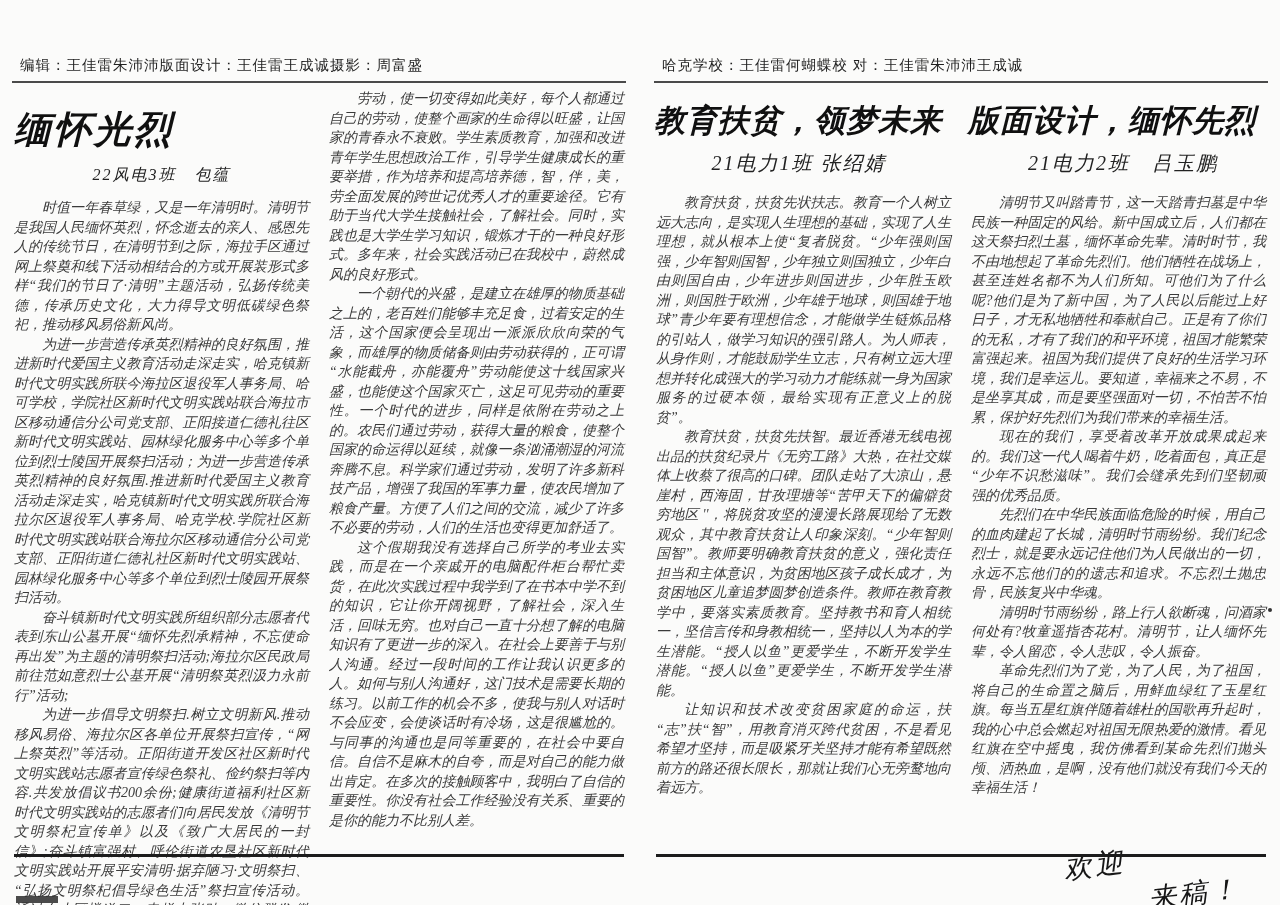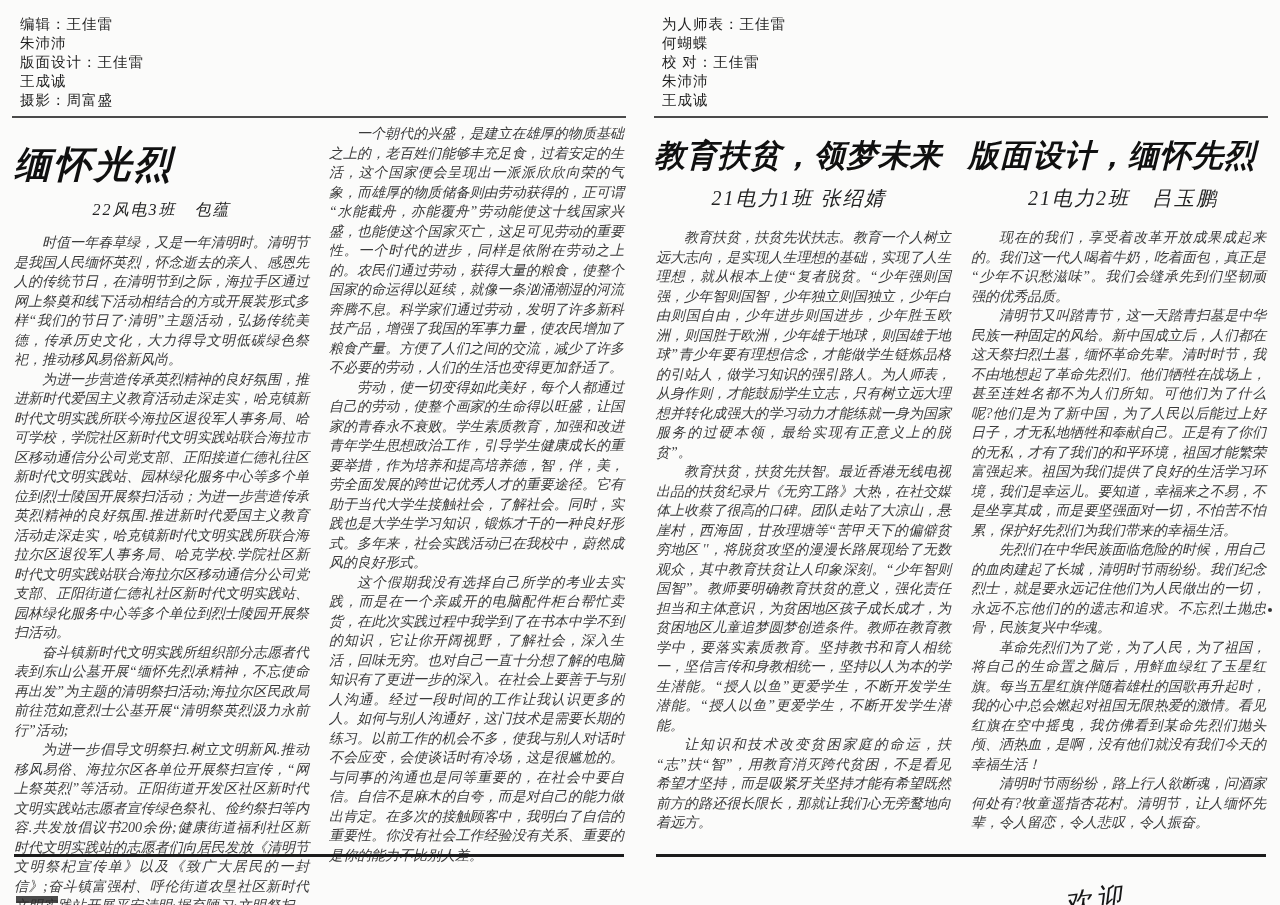--- a/index.html
+++ b/index.html
@@ -4,21 +4,21 @@
 <style>
   html,body{margin:0;padding:0;}
   body{
     width:1280px;height:905px;background:#fbfbfa;overflow:hidden;
     font-family:"Liberation Serif","DejaVu Serif",serif;color:#2e2e2e;
   }
   .spread{display:flex;gap:24px;padding:0 10px;box-sizing:border-box;width:1280px;height:905px;}
   .page{flex:1;position:relative;min-width:0;}
   
   .masthead{display:flex;justify-content:flex-start;align-items:baseline;
-    font-size:14.5px;color:#1f1f1f;padding:15px 10px 6px 10px;letter-spacing:1px;flex-direction:column;}
+    font-size:14.5px;color:#1f1f1f;padding:56px 10px 6px 10px;letter-spacing:1px;}
   .masthead-rule{border-top:2.2px solid #4a4a4a;margin:0 2px;}
   
   .cols{display:flex;gap:20px;margin-top:6px;padding:0 4px;}
   .col{flex:1;min-width:0;}
   .article-title{font-size:37px;font-weight:bold;font-style:italic;
     margin:16px 0 4px 0;letter-spacing:3px;color:#101010;white-space:nowrap;}
   .byline{font-size:16px;font-style:italic;text-align:center;margin:10px 0 12px 0;
     letter-spacing:2px;color:#222;}
   .para{font-size:14px;line-height:19.5px;font-style:italic;text-align:justify;
     text-indent:2em;margin:0;color:#3a3a3a;}
@@ -56,34 +56,34 @@
     <div class="cols">
       <div class="col">
         <h1 class="article-title">缅怀光烈</h1>
         <div class="byline">22风电3班　包蕴</div>
         <p class="para">时值一年春草绿，又是一年清明时。清明节是我国人民缅怀英烈，怀念逝去的亲人、感恩先人的传统节日，在清明节到之际，海拉手区通过网上祭奠和线下活动相结合的方或开展装形式多样“我们的节日了·清明”主题活动，弘扬传统美德，传承历史文化，大力得导文明低碳绿色祭祀，推动移风易俗新风尚。</p>
         <p class="para">为进一步营造传承英烈精神的良好氛围，推进新时代爱国主义教育活动走深走实，哈克镇新时代文明实践所联今海拉区退役军人事务局、哈可学校，学院社区新时代文明实践站联合海拉市区移动通信分公司党支部、正阳接道仁德礼往区新时代文明实践站、园林绿化服务中心等多个单位到烈士陵国开展祭扫活动；为进一步营造传承英烈精神的良好氛围.推进新时代爱国主义教育活动走深走实，哈克镇新时代文明实践所联合海拉尔区退役军人事务局、哈克学校.学院社区新时代文明实践站联合海拉尔区移动通信分公司党支部、正阳街道仁德礼社区新时代文明实践站、园林绿化服务中心等多个单位到烈士陵园开展祭扫活动。</p>
         <p class="para">奋斗镇新时代文明实践所组织部分志愿者代表到东山公墓开展“缅怀先烈承精神，不忘使命再出发”为主题的清明祭扫活动;海拉尔区民政局前往范如意烈士公基开展“清明祭英烈汲力永前行”活动;</p>
         <p class="para">为进一步倡导文明祭扫.树立文明新风.推动移风易俗、海拉尔区各单位开展祭扫宣传，“网上祭英烈”等活动。正阳街道开发区社区新时代文明实践站志愿者宣传绿色祭礼、俭约祭扫等内容.共发放倡议书200余份;健康街道福利社区新时代文明实践站的志愿者们向居民发放《清明节文明祭杞宣传单》以及《致广大居民的一封信》;奋斗镇富强村、呼伦街道农垦社区新时代文明实践站开展平安清明·据弃陋习·文明祭扫、“弘扬文明祭杞倡导绿色生活”祭扫宣传活动。通过在小区楼道口、电梯内张贴、微信群发.微信公众号、电子滚动屏、利用大喇叭以及向辖区居民发放清明文明祭扫倡议书等多种方式大力宣传文明祭扫。</p>
       </div>
       <div class="col">
+        <p class="para">劳动，使一切变得如此美好，每个人都通过自己的劳动，使整个画家的生命得以旺盛，让国家的青春永不衰败。学生素质教育，加强和改进青年学生思想政治工作，引导学生健康成长的重要举措，作为培养和提高培养德，智，伴，美，劳全面发展的跨世记优秀人才的重要途径。它有助于当代大学生接触社会，了解社会。同时，实践也是大学生学习知识，锻炼才干的一种良好形式。多年来，社会实践活动已在我校中，蔚然成风的良好形式。</p>
         <p class="para">一个朝代的兴盛，是建立在雄厚的物质基础之上的，老百姓们能够丰充足食，过着安定的生活，这个国家便会呈现出一派派欣欣向荣的气象，而雄厚的物质储备则由劳动获得的，正可谓“水能截舟，亦能覆舟”劳动能使这十线国家兴盛，也能使这个国家灭亡，这足可见劳动的重要性。一个时代的进步，同样是依附在劳动之上的。农民们通过劳动，获得大量的粮食，使整个国家的命运得以延续，就像一条汹涌潮湿的河流奔腾不息。科学家们通过劳动，发明了许多新科技产品，增强了我国的军事力量，使农民增加了粮食产量。方便了人们之间的交流，减少了许多不必要的劳动，人们的生活也变得更加舒适了。</p>
-        <p class="para">劳动，使一切变得如此美好，每个人都通过自己的劳动，使整个画家的生命得以旺盛，让国家的青春永不衰败。学生素质教育，加强和改进青年学生思想政治工作，引导学生健康成长的重要举措，作为培养和提高培养德，智，伴，美，劳全面发展的跨世记优秀人才的重要途径。它有助于当代大学生接触社会，了解社会。同时，实践也是大学生学习知识，锻炼才干的一种良好形式。多年来，社会实践活动已在我校中，蔚然成风的良好形式。</p>
         <p class="para">这个假期我没有选择自己所学的考业去实 践，而是在一个亲戚开的电脑配件柜台帮忙卖货，在此次实践过程中我学到了在书本中学不到的知识，它让你开阔视野，了解社会，深入生活，回味无穷。也对自己一直十分想了解的电脑知识有了更进一步的深入。在社会上要善于与别人沟通。经过一段时间的工作让我认识更多的人。如何与别人沟通好，这门技术是需要长期的练习。以前工作的机会不多，使我与别人对话时不会应变，会使谈话时有冷场，这是很尴尬的。与同事的沟通也是同等重要的，在社会中要自信。自信不是麻木的自夸，而是对自己的能力做出肯定。在多次的接触顾客中，我明白了自信的重要性。你没有社会工作经验没有关系、重要的是你的能力不比别人差。</p>
 
       </div>
     </div>
 
     <div class="bottom-rule"></div>
     <div class="corner-smudge"></div>
   </div>
 
   <div class="page">
     <div class="masthead">
-      <span>为人师表：王佳雷</span>
+      <span>哈克学校：王佳雷</span>
       <span>何蝴蝶</span>
       <span>校  对：王佳雷</span>
       <span>朱沛沛</span>
       <span>王成诚</span>
     </div>
     <div class="masthead-rule"></div>
 
     <div class="headline-row">
       <h1 class="article-title">教育扶贫，领梦未来</h1>
       <h1 class="article-title">版面设计，缅怀先烈</h1>
@@ -93,25 +93,25 @@
       <div class="byline">21电力2班　吕玉鹏</div>
     </div>
 
     <div class="cols">
       <div class="col">
         <p class="para">教育扶贫，扶贫先状扶志。教育一个人树立远大志向，是实现人生理想的基础，实现了人生理想，就从根本上使“复者脱贫。“少年强则国强，少年智则国智，少年独立则国独立，少年白由则国自由，少年进步则国进步，少年胜玉欧洲，则国胜于欧洲，少年雄于地球，则国雄于地球”青少年要有理想信念，才能做学生链炼品格的引站人，做学习知识的强引路人。为人师表，从身作则，才能鼓励学生立志，只有树立远大理想并转化成强大的学习动力才能练就一身为国家服务的过硬本领，最给实现有正意义上的脱贫”。</p>
         <p class="para">教育扶贫，扶贫先扶智。最近香港无线电视出品的扶贫纪录片《无穷工路》大热，在社交媒体上收蔡了很高的口碑。团队走站了大凉山，悬崖村，西海固，甘孜理塘等“苦甲天下的偏僻贫穷地区 ''，将脱贫攻坚的漫漫长路展现给了无数观众，其中教育扶贫让人印象深刻。“少年智则国智”。教师要明确教育扶贫的意义，强化责任担当和主体意识，为贫困地区孩子成长成才，为贫困地区儿童追梦圆梦创造条件。教师在教育教学中，要落实素质教育。坚持教书和育人相统一，坚信言传和身教相统一，坚持以人为本的学生潜能。“授人以鱼”更爱学生，不断开发学生潜能。“授人以鱼”更爱学生，不断开发学生潜能。</p>
         <p class="para">让知识和技术改变贫困家庭的命运，扶“志”扶“智”，用教育消灭跨代贫困，不是看见希望才坚持，而是吸紧牙关坚持才能有希望既然前方的路还很长限长，那就让我们心无旁鹜地向着远方。</p>
       </div>
       <div class="col">
+        <p class="para">清明节又叫踏青节，这一天踏青扫墓是中华民族一种固定的风给。新中国成立后，人们都在这天祭扫烈土墓，缅怀革命先辈。清时时节，我不由地想起了革命先烈们。他们牺牲在战场上，甚至连姓名都不为人们所知。可他们为了什么呢?他们是为了新中国，为了人民以后能过上好日子，才无私地牺牲和奉献自己。正是有了你们的无私，才有了我们的和平环境，祖国才能繁荣富强起来。祖国为我们提供了良好的生活学习环境，我们是幸运儿。要知道，幸福来之不易，不是坐享其成，而是要坚强面对一切，不怕苦不怕累，保护好先烈们为我们带来的幸福生活。</p>
         <p class="para">现在的我们，享受着改革开放成果成起来的。我们这一代人喝着牛奶，吃着面包，真正是“少年不识愁滋味”。我们会缝承先到们坚韧顽强的优秀品质。</p>
-        <p class="para">清明节又叫踏青节，这一天踏青扫墓是中华民族一种固定的风给。新中国成立后，人们都在这天祭扫烈土墓，缅怀革命先辈。清时时节，我不由地想起了革命先烈们。他们牺牲在战场上，甚至连姓名都不为人们所知。可他们为了什么呢?他们是为了新中国，为了人民以后能过上好日子，才无私地牺牲和奉献自己。正是有了你们的无私，才有了我们的和平环境，祖国才能繁荣富强起来。祖国为我们提供了良好的生活学习环境，我们是幸运儿。要知道，幸福来之不易，不是坐享其成，而是要坚强面对一切，不怕苦不怕累，保护好先烈们为我们带来的幸福生活。</p>
         <p class="para">先烈们在中华民族面临危险的时候，用自己的血肉建起了长城，清明时节雨纷纷。我们纪念烈士，就是要永远记住他们为人民做出的一切，永远不忘他们的的遗志和追求。不忘烈土抛忠骨，民族复兴中华魂。</p>
+        <p class="para">清明时节雨纷纷，路上行人欲断魂，问酒家何处有?牧童遥指杏花村。清明节，让人缅怀先辈，令人留恋，令人悲叹，令人振奋。</p>
         <p class="para">革命先烈们为了党，为了人民，为了祖国，将自己的生命置之脑后，用鲜血绿红了玉星红旗。每当五星红旗伴随着雄杜的国歌再升起时，我的心中总会燃起对祖国无限热爱的激情。看见红旗在空中摇曳，我仿佛看到某命先烈们抛头颅、洒热血，是啊，没有他们就没有我们今天的幸福生活！</p>
-        <p class="para">清明时节雨纷纷，路上行人欲断魂，问酒家何处有?牧童遥指杏花村。清明节，让人缅怀先辈，令人留恋，令人悲叹，令人振奋。</p>
         <div class="welcome">
           <div class="w1">欢迎</div>
           <div class="w2">来稿！</div>
         </div>
       </div>
     </div>
 
     <div class="stray-dot"></div>
     <div class="bottom-rule"></div>
   </div>

